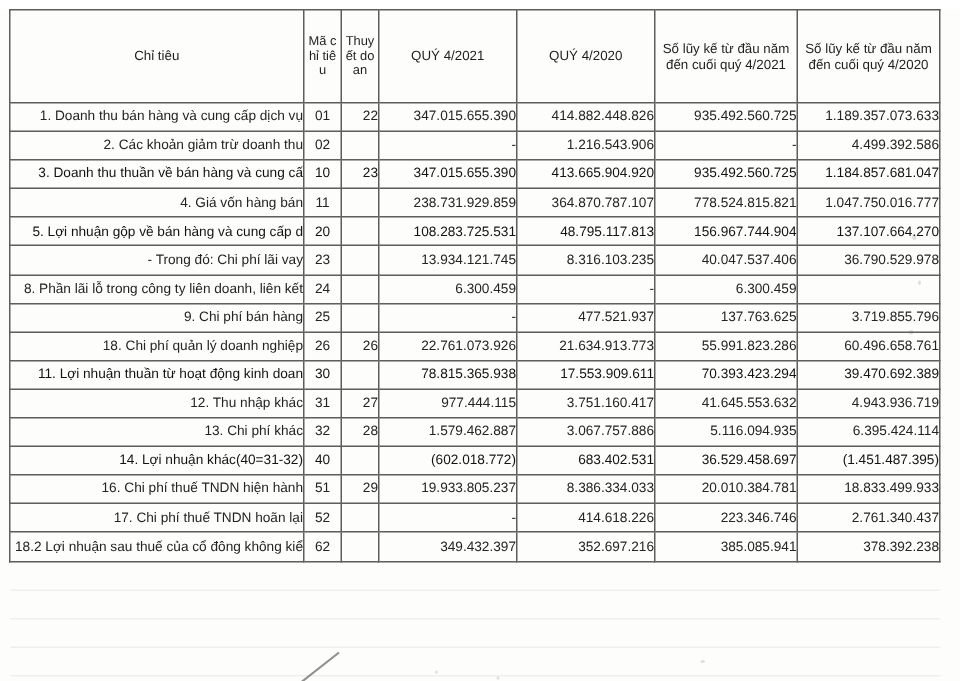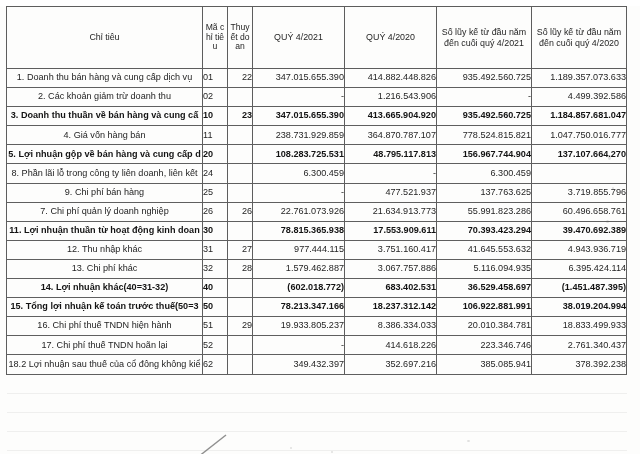--- a/index.html
+++ b/index.html
@@ -59,34 +59,34 @@
   }
   tbody tr { height: 19.1px; }
   tbody td {
     height: 19.1px;
     padding: 0 3px;
     white-space: nowrap;
     overflow: hidden;
     color: #242424;
   }
   td.label {
+    text-align: right;
+    padding-left: 4px;
+  }
+  td.code, td.note {
     text-align: center;
-    padding-left: 4px;
-  }
-  td.code, td.note {
-    text-align: left;
     padding-left: 3px;
   }
   td.note { text-align: right; padding-right: 4px; }
   td.num {
     text-align: right;
     padding-right: 5px;
     font-variant-numeric: tabular-nums;
   }
-  tr.bold td { font-weight: bold; color: #131313; }
+  tr.bold td { font-weight: normal; color: #131313; }
 
   
   .scanline {
     position: absolute;
     left: 7px;
     right: 13px;
     height: 1px;
     background: rgba(120,120,120,0.10);
     pointer-events: none;
   }
@@ -171,39 +171,48 @@
         <tr class="bold">
           <td class="label">5. Lợi nhuận gộp về bán hàng và cung cấp d</td>
           <td class="code">20</td>
           <td class="note"></td>
           <td class="num">108.283.725.531</td>
           <td class="num">48.795.117.813</td>
           <td class="num">156.967.744.904</td>
           <td class="num">137.107.664.270</td>
         </tr>
         <tr>
+          <td class="label"> - Trong đó: Chi phí lãi vay</td>
+          <td class="code">23</td>
+          <td class="note"></td>
+          <td class="num">13.934.121.745</td>
+          <td class="num">8.316.103.235</td>
+          <td class="num">40.047.537.406</td>
+          <td class="num">36.790.529.978</td>
+        </tr>
+        <tr>
           <td class="label">8. Phần lãi lỗ trong công ty liên doanh, liên kết</td>
           <td class="code">24</td>
           <td class="note"></td>
           <td class="num">6.300.459</td>
           <td class="num">-</td>
           <td class="num">6.300.459</td>
           <td class="num"></td>
         </tr>
         <tr>
           <td class="label">9. Chi phí bán hàng</td>
           <td class="code">25</td>
           <td class="note"></td>
           <td class="num">-</td>
           <td class="num">477.521.937</td>
           <td class="num">137.763.625</td>
           <td class="num">3.719.855.796</td>
         </tr>
         <tr>
-          <td class="label">7. Chi phí quản lý doanh nghiệp</td>
+          <td class="label">18. Chi phí quản lý doanh nghiệp</td>
           <td class="code">26</td>
           <td class="note">26</td>
           <td class="num">22.761.073.926</td>
           <td class="num">21.634.913.773</td>
           <td class="num">55.991.823.286</td>
           <td class="num">60.496.658.761</td>
         </tr>
         <tr class="bold">
           <td class="label">11. Lợi nhuận thuần từ hoạt động kinh doan</td>
           <td class="code">30</td>
@@ -232,29 +241,20 @@
           <td class="num">6.395.424.114</td>
         </tr>
         <tr class="bold">
           <td class="label">14. Lợi nhuận khác(40=31-32)</td>
           <td class="code">40</td>
           <td class="note"></td>
           <td class="num">(602.018.772)</td>
           <td class="num">683.402.531</td>
           <td class="num">36.529.458.697</td>
           <td class="num">(1.451.487.395)</td>
-        </tr>
-        <tr class="bold">
-          <td class="label">15. Tổng lợi nhuận kế toán trước thuế(50=3</td>
-          <td class="code">50</td>
-          <td class="note"></td>
-          <td class="num">78.213.347.166</td>
-          <td class="num">18.237.312.142</td>
-          <td class="num">106.922.881.991</td>
-          <td class="num">38.019.204.994</td>
         </tr>
         <tr>
           <td class="label">16. Chi phí thuế TNDN hiện hành</td>
           <td class="code">51</td>
           <td class="note">29</td>
           <td class="num">19.933.805.237</td>
           <td class="num">8.386.334.033</td>
           <td class="num">20.010.384.781</td>
           <td class="num">18.833.499.933</td>
         </tr>

